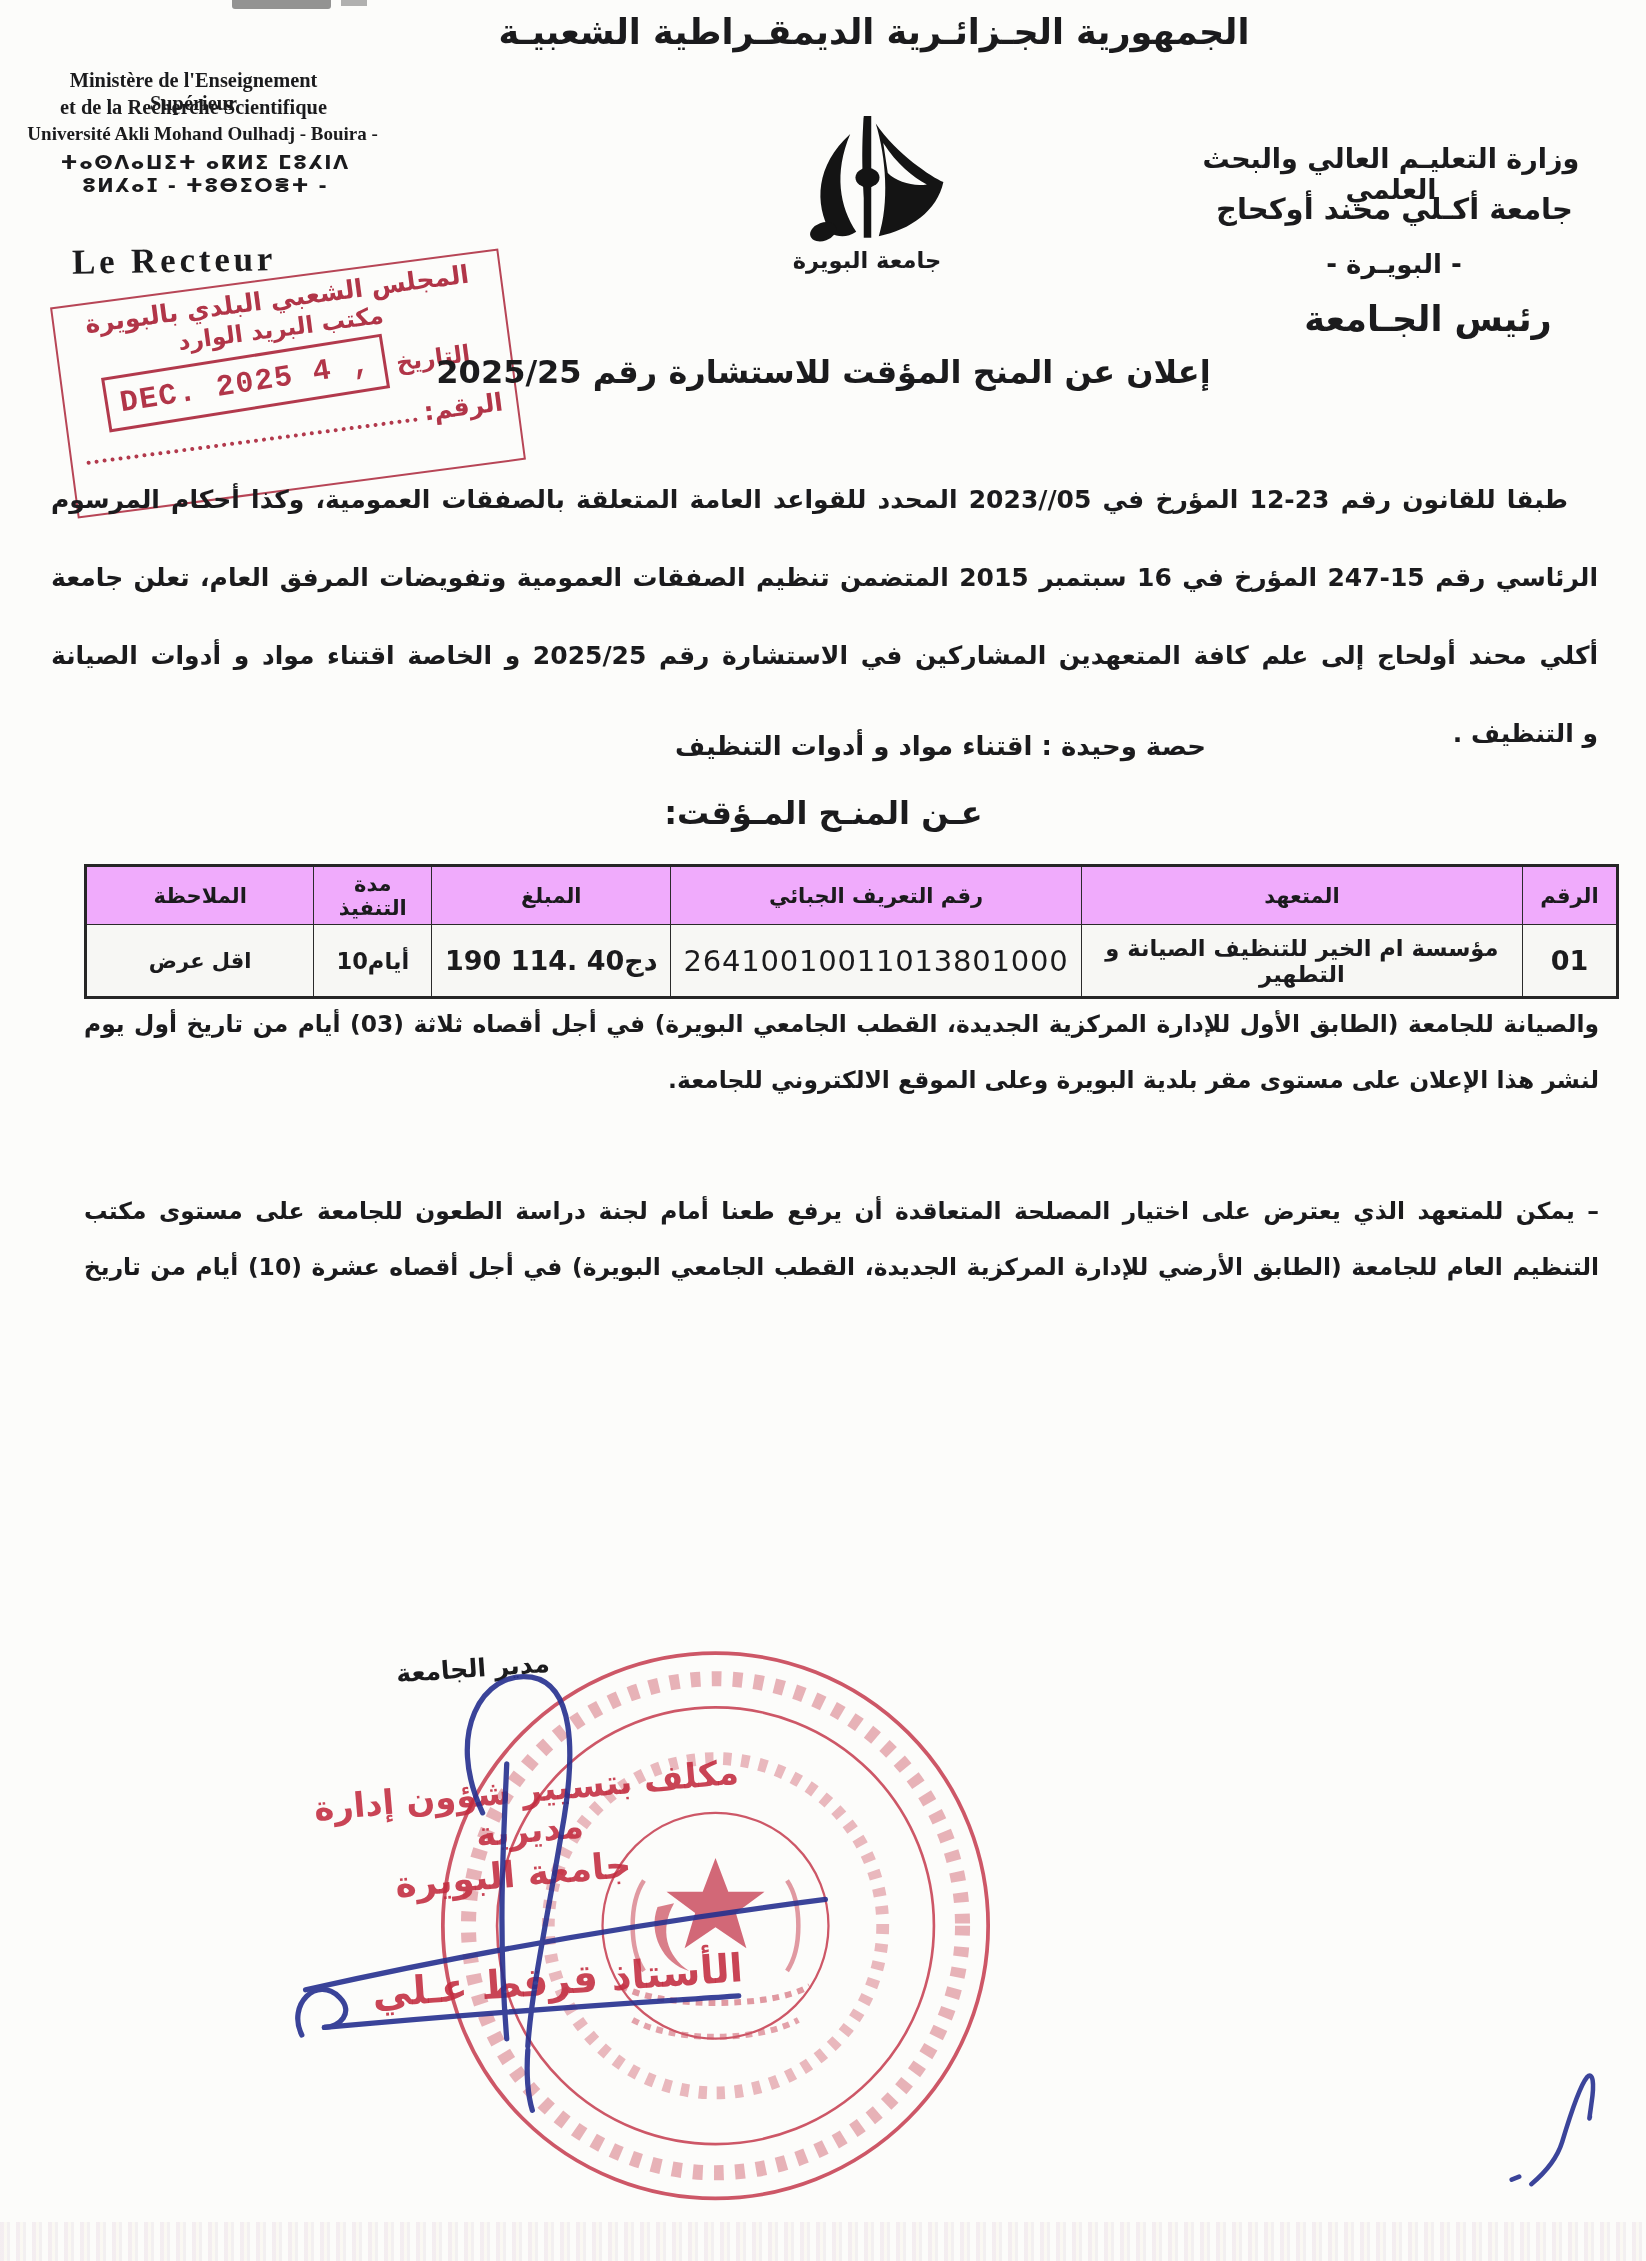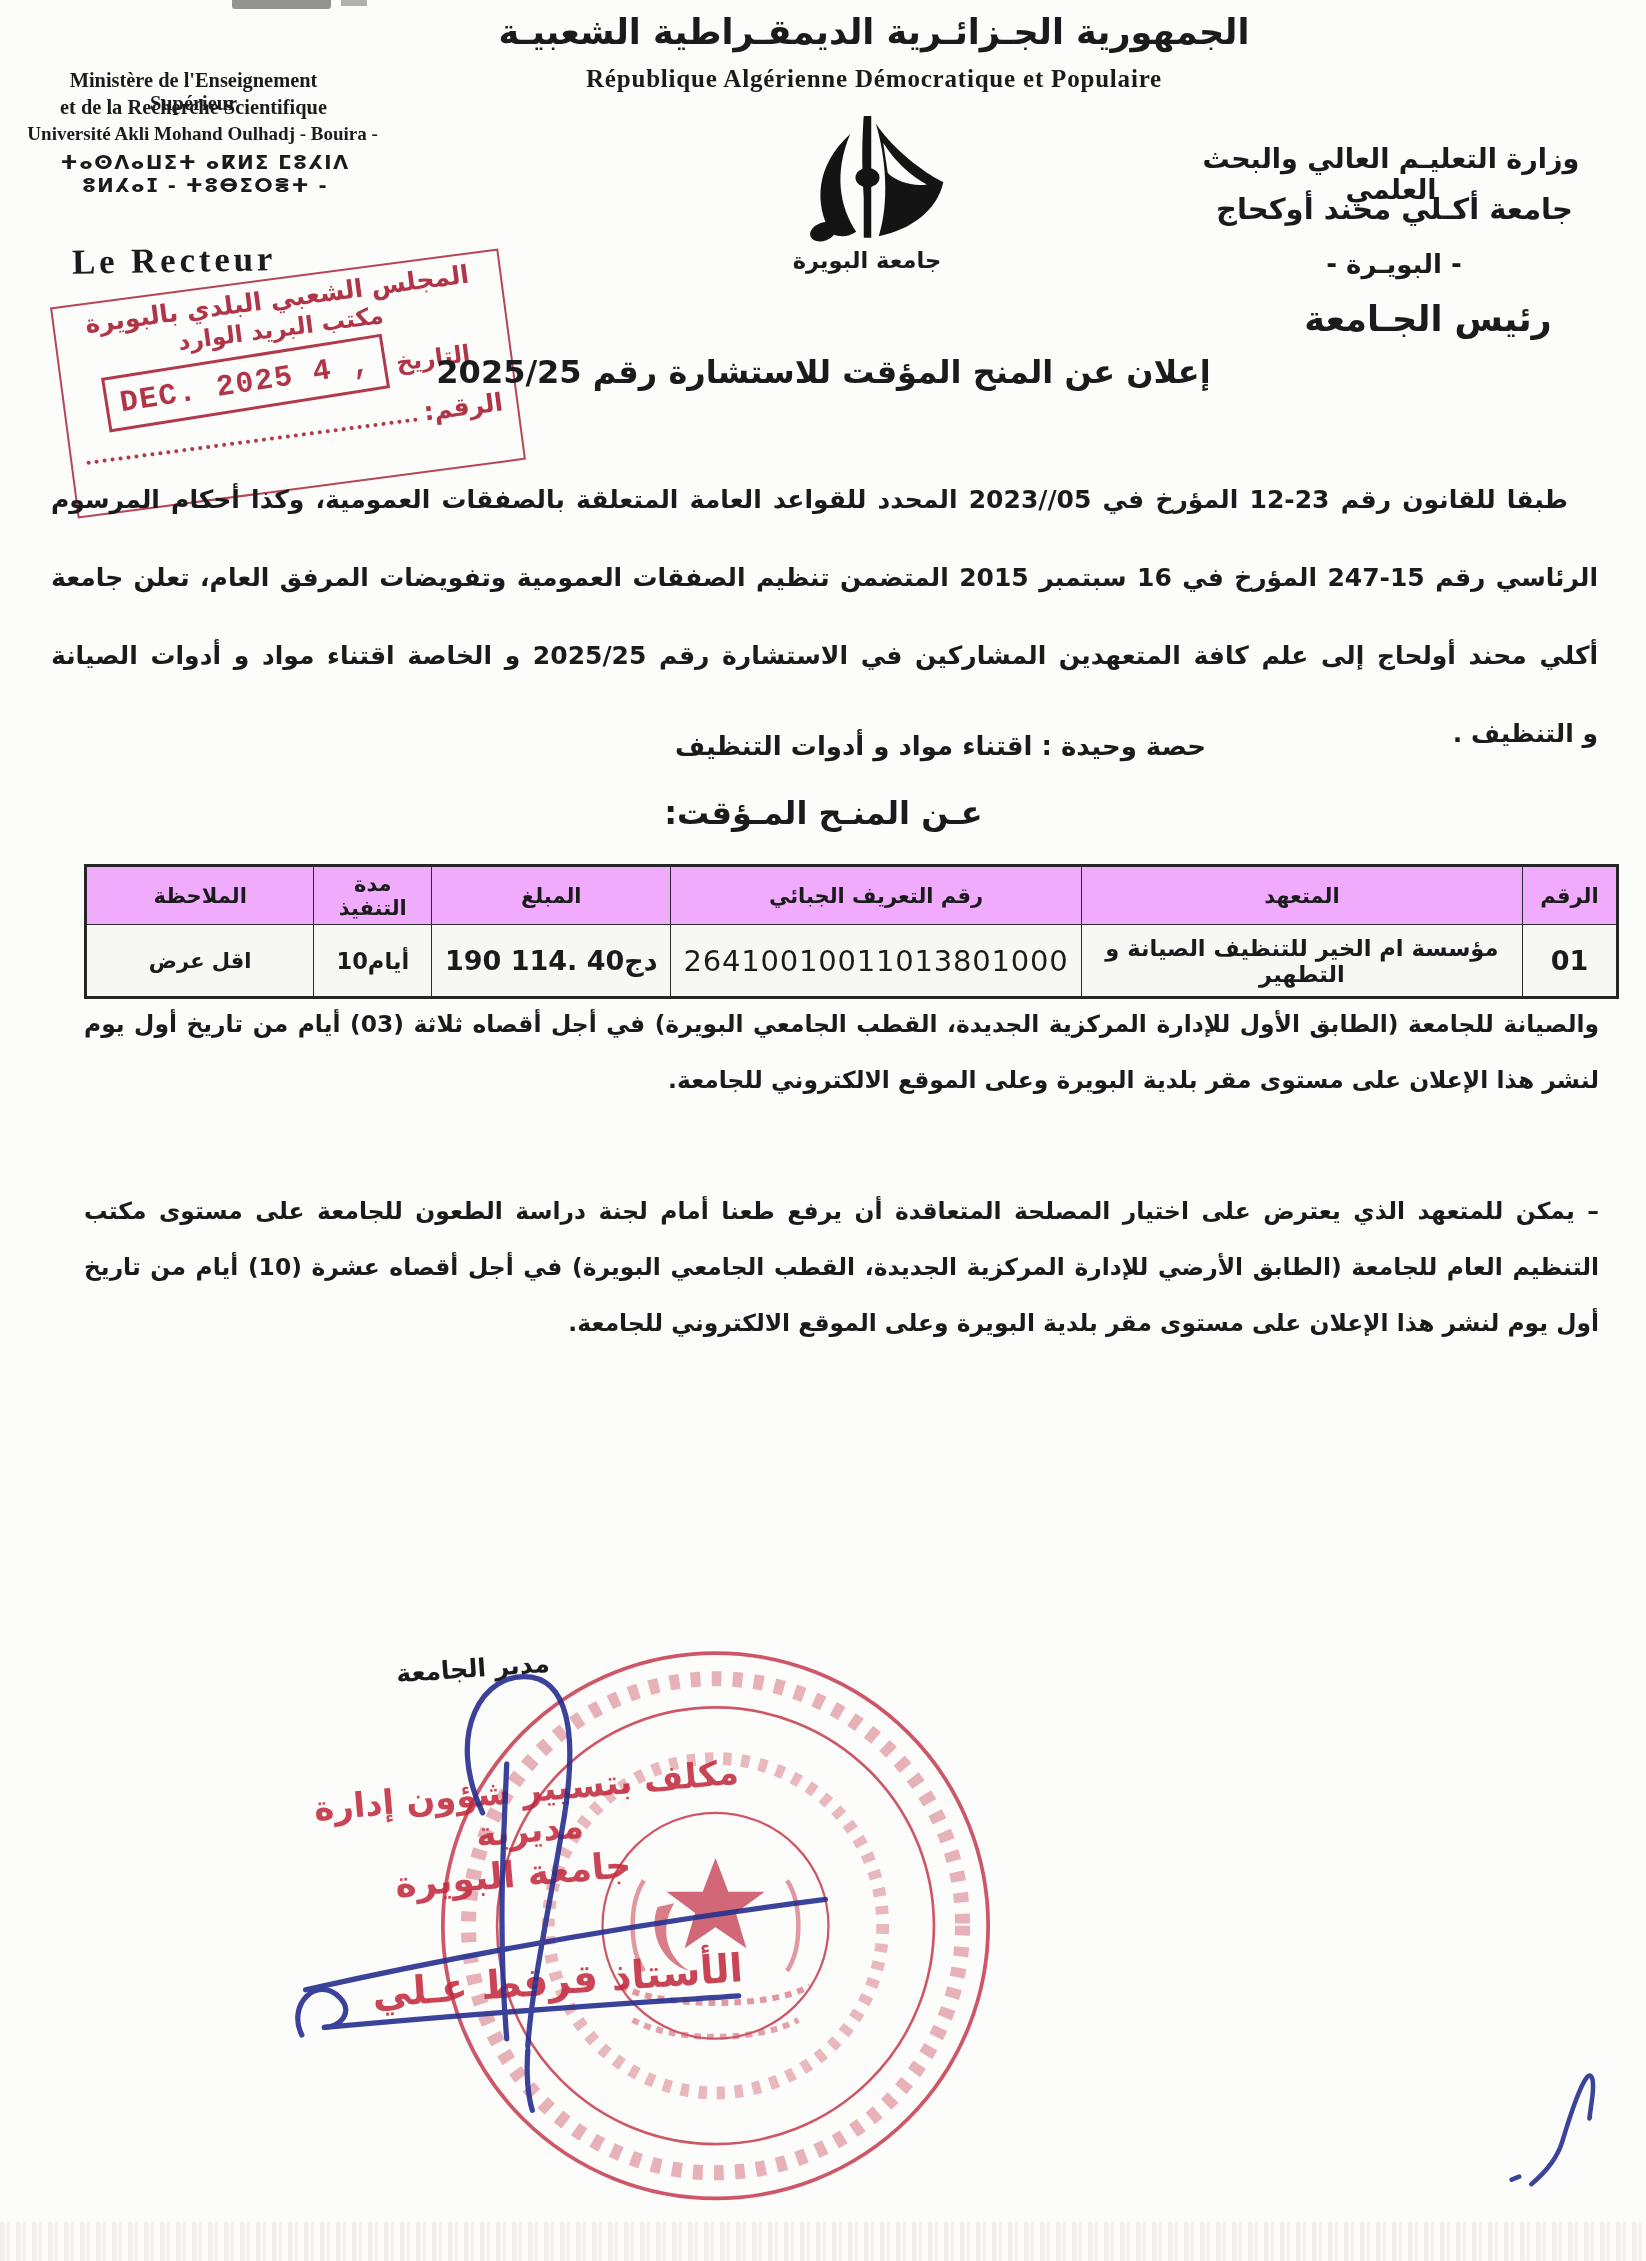--- a/index.html
+++ b/index.html
@@ -78,21 +78,20 @@
 </style>
 </head>
 <body>
 
 <div class="page">
 
   <div class="abs scan-top"></div>
   <div class="abs scan-top2"></div>
 
   <div class="abs ar ctr republic-ar">الجمهورية الجـزائـرية الديمقـراطية الشعبيـة</div>
-  <div class="abs ctr serif republic-fr">République Algérienne Démocratique et Populaire</div>
 
   <div class="abs ctr serif min-fr1">Ministère de l'Enseignement Supérieur</div>
   <div class="abs ctr serif min-fr2">et de la Recherche Scientifique</div>
   <div class="abs ctr serif univ-fr">Université Akli Mohand Oulhadj - Bouira -</div>
   <div class="abs ctr tifinagh">ⵜⴰⵙⴷⴰⵡⵉⵜ ⴰⴽⵍⵉ ⵎⵓⵃⵏⴷ ⵓⵍⵃⴰⵊ - ⵜⵓⴱⵉⵔⴻⵜ -</div>
   <div class="abs serif recteur">Le Recteur</div>
 
   <div class="abs ar ctr min-ar">وزارة التعليـم العالي والبحث العلمي</div>
   <div class="abs ar ctr univ-ar">جامعة أكـلي محند أوكحاج</div>
   <div class="abs ar ctr city-ar">- البويـرة -</div>
@@ -166,21 +165,20 @@
   </table>
 
   <div class="abs ar para" style="top:996px;">
     <div class="j">والصيانة للجامعة (الطابق الأول للإدارة المركزية الجديدة، القطب الجامعي البويرة) في أجل أقصاه ثلاثة (03) أيام من تاريخ أول يوم</div>
     <div class="rline">لنشر هذا الإعلان على مستوى مقر بلدية البويرة وعلى الموقع الالكتروني للجامعة.</div>
   </div>
 
   <div class="abs ar para" style="top:1183px;">
     <div class="j">– يمكن للمتعهد الذي يعترض على اختيار المصلحة المتعاقدة أن يرفع طعنا أمام لجنة دراسة الطعون للجامعة على مستوى مكتب</div>
     <div class="j">التنظيم العام للجامعة (الطابق الأرضي للإدارة المركزية الجديدة، القطب الجامعي البويرة) في أجل أقصاه عشرة (10) أيام من تاريخ</div>
-    <div class="rline">أول يوم لنشر هذا الإعلان على مستوى مقر بلدية البويرة وعلى الموقع الالكتروني للجامعة.</div>
   </div>
 
 
   <div class="abs ar sig-title">مدير الجامعة</div>
 
   <svg class="abs" style="left:418px;top:1632px;" width="595" height="595" viewBox="0 0 790 790">
     <g stroke="#c12a3e" fill="none" opacity="0.78">
       <circle cx="395" cy="390" r="362" stroke-width="5"></circle>
       <circle cx="395" cy="390" r="290" stroke-width="3.5"></circle>
       <circle cx="395" cy="390" r="150" stroke-width="3"></circle>

